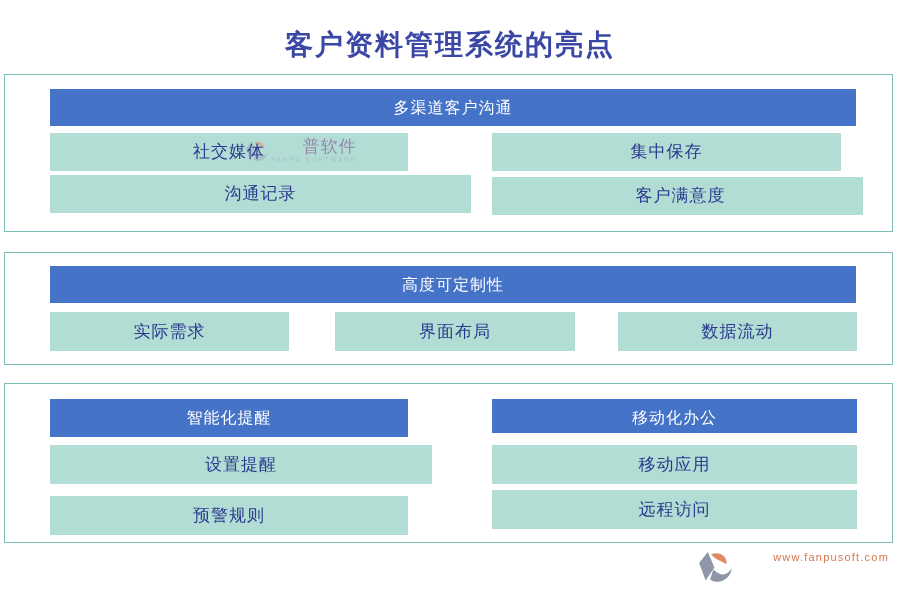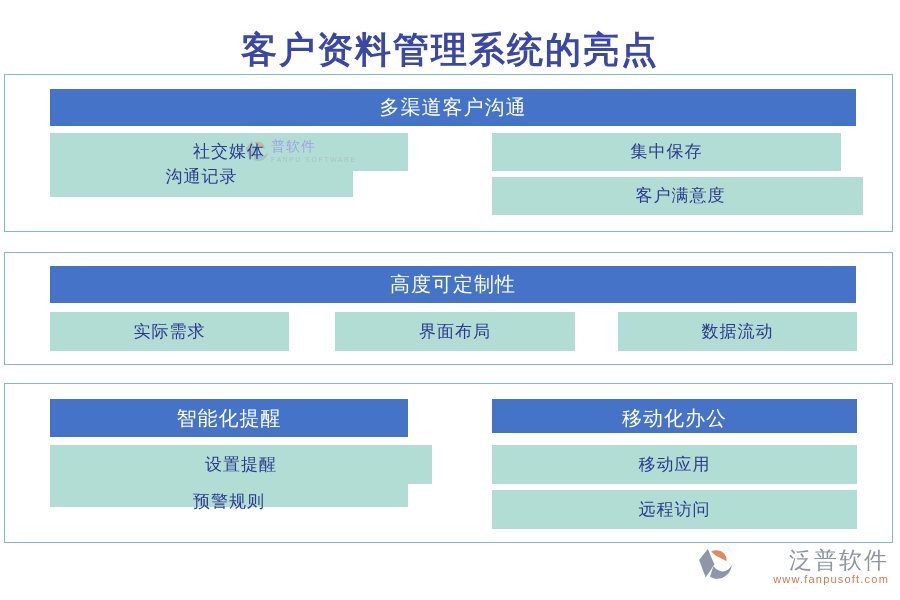--- a/index.html
+++ b/index.html
@@ -10,41 +10,41 @@
     background: #ffffff;
     overflow: hidden;
     font-family: "Liberation Serif", "DejaVu Serif", serif;
   }
   .title {
     position: absolute;
     top: 26px;
     left: 0;
     width: 100%;
     text-align: center;
-    font-size: 36px;
+    font-size: 28px;
     font-weight: bold;
     letter-spacing: 2px;
     color: #3a47a5;
   }
   .panel {
     position: absolute;
     left: 4px;
     width: 889px;
     background: #ffffff;
     border: 1px solid #7bbfb7;
     box-sizing: border-box;
   }
   #panel-1 { top: 74px;  height: 158px; }
   #panel-2 { top: 252px; height: 113px; }
   #panel-3 { top: 383px; height: 160px; }
   .hdr {
     position: absolute;
     background: #4573c7;
     color: #ffffff;
-    font-size: 20px;
+    font-size: 16px;
     text-align: center;
     height: 37px;
     line-height: 37px;
     letter-spacing: 1px;
   }
   .cell {
     position: absolute;
     background: #b2ddd5;
     height: 38px;
     line-height: 38px;
@@ -59,24 +59,25 @@
     left: 240px;
     top: 62px;
     z-index: 1;
     display: flex;
     align-items: flex-start;
     opacity: 0.45;
   }
   .watermark .wm-icon { width: 24px; height: 24px; margin-top: 3px; }
   .wm-text-col { margin-left: 2px; }
   .wm-text {
-    font-size: 14px;
-    color: #8b5cf6;
+    font-size: 17px;
+    color: #701a75;
     letter-spacing: 1px;
     line-height: 19px;
+    text-align: right;
   }
   .wm-sub {
     font-size: 7px;
     color: #9aa3b0;
     letter-spacing: 1.5px;
     font-family: "Liberation Sans", sans-serif;
   }
   .footer-logo {
     position: absolute;
     right: 11px;
@@ -109,21 +110,21 @@
   <div class="title">客户资料管理系统的亮点</div>
 
   <div class="panel" id="panel-1">
     <div class="hdr" style="left:45px; top:14px; width:806px;">多渠道客户沟通</div>
     <div class="cell" style="left:45px; top:58px; width:358px;">
       <span>社交媒体</span>
     </div>
     <div class="cell" style="left:487px; top:58px; width:349px;">
       <span>集中保存</span>
     </div>
-    <div class="cell" style="left:45px; top:84px; width:303px;font-family:Liberation Mono, monospace;">
+    <div class="cell" style="left:45px; top:100px; width:421px;">
       <span>沟通记录</span>
     </div>
     <div class="cell" style="left:487px; top:102px; width:365px;padding-left:6px;">
       <span>客户满意度</span>
     </div>
     <div class="watermark">
       <svg class="wm-icon" viewBox="0 0 32 32">
         <polygon points="9,1 1,11 7,27 15,15" fill="#9aa2b0"></polygon>
         <path d="M12 3 C19 0 27 4 26 12 C21 9 16 8 12 3 Z" fill="#de8a62"></path>
         <path d="M14 17 C20 23 26 23 31 16 C29 27 18 31 11 26 Z" fill="#9aa2b0"></path>
@@ -148,37 +149,36 @@
     </div>
   </div>
 
   <div class="panel" id="panel-3">
     <div class="hdr" style="left:45px; top:15px; width:358px; height:38px; line-height:38px;">智能化提醒</div>
     <div class="hdr" style="left:487px; top:15px; width:365px; height:34px; line-height:38px;">移动化办公</div>
 
     <div class="cell" style="left:45px; top:61px; width:382px; height:39px; line-height:39px;">
       <span>设置提醒</span>
     </div>
-    <div class="cell" style="left:45px; top:98px; width:358px; height:25px; line-height:39px;">
+    <div class="cell" style="left:45px; top:112px; width:358px; height:39px; line-height:39px;">
       <span>预警规则</span>
     </div>
 
     <div class="cell" style="left:487px; top:106px; width:365px; height:39px; line-height:39px;">
       <span>远程访问</span>
     </div>
     <div class="cell" style="left:487px; top:61px; width:365px; height:39px; line-height:39px;">
       <span>移动应用</span>
     </div>
   </div>
 
   <div class="footer-logo">
     <svg class="logo-icon" viewBox="0 0 32 32">
       <polygon points="9,1 1,11 7,27 15,15" fill="#8e96a8"></polygon>
       <path d="M12 3 C19 0 27 4 26 12 C21 9 16 8 12 3 Z" fill="#de8a62"></path>
       <path d="M14 17 C20 23 26 23 31 16 C29 27 18 31 11 26 Z" fill="#8e96a8"></path>
     </svg>
     <div class="brand-col">
-      <div class="brand-name">泛普软件</div>
       <div class="brand-url">www.fanpusoft.com</div>
     </div>
   </div>
 
 </div>
 
 </body></html>

